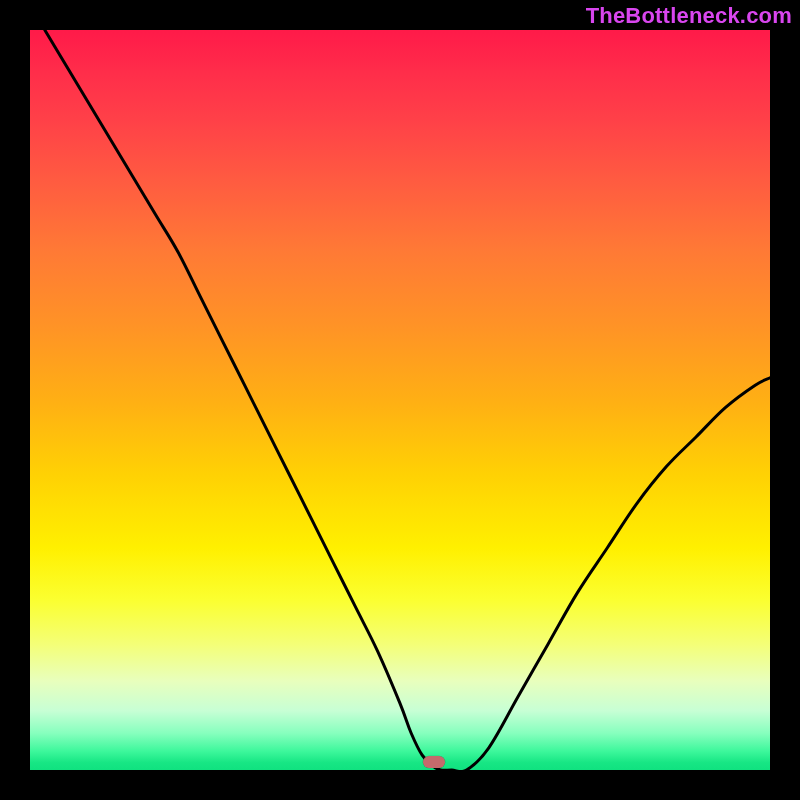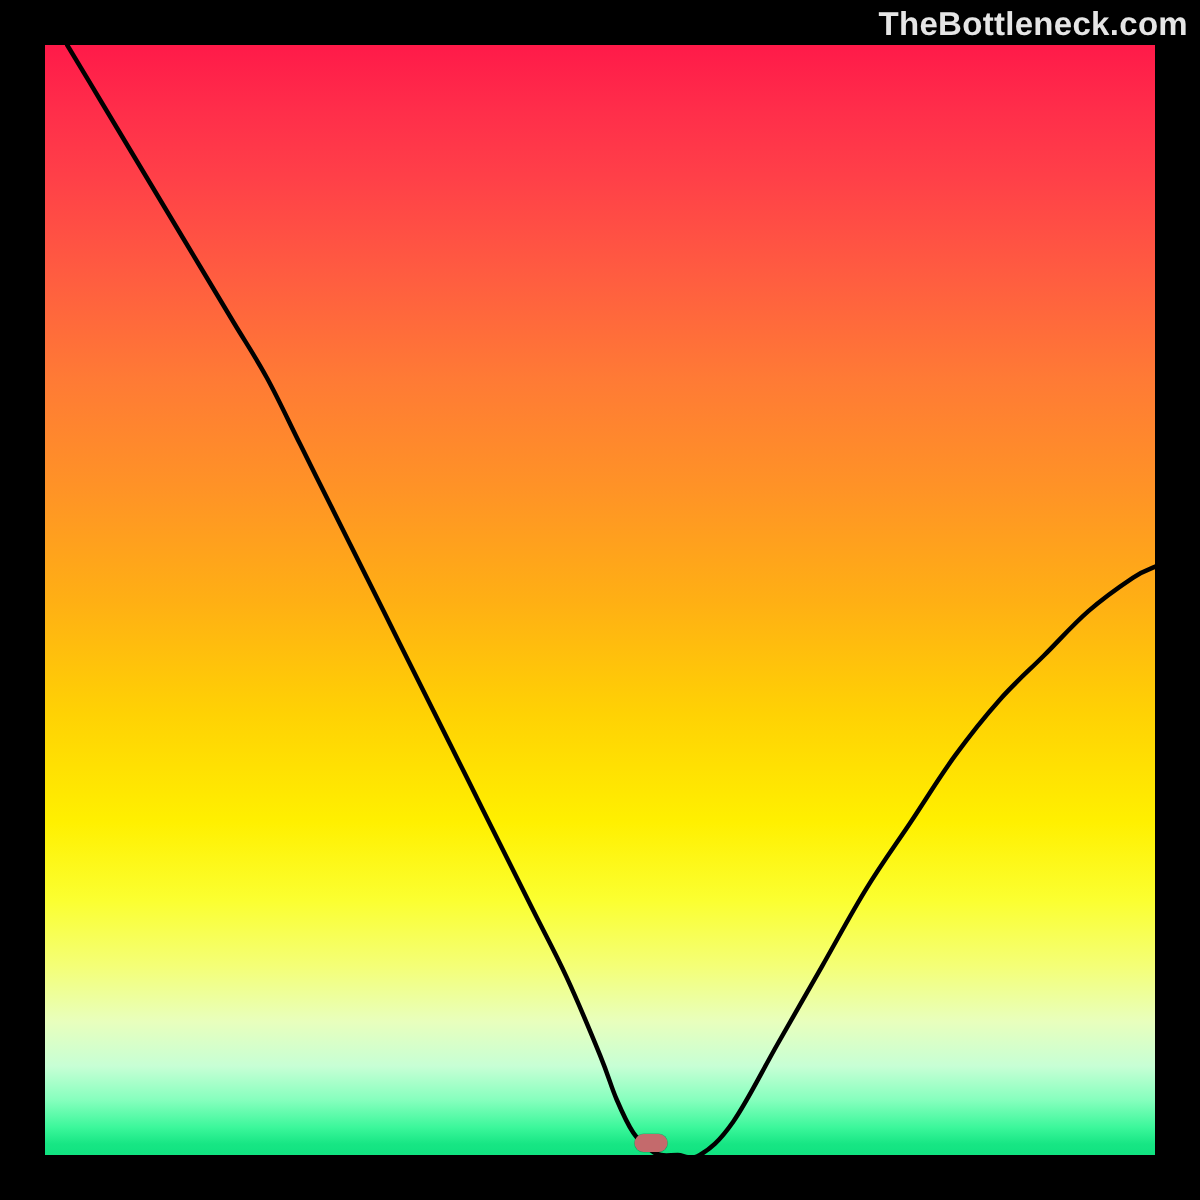--- a/index.html
+++ b/index.html
@@ -18,21 +18,21 @@
     height: 800px;
     background: #000;
   }
   .watermark {
     position: absolute;
     top: 3px;
     right: 8px;
     font-family: Arial, Helvetica, sans-serif;
     font-size: 22px;
     font-weight: 600;
-    color: #e5e5e5;
+    color: #d946ef;
     letter-spacing: 0.2px;
   }
   .plot {
     position: absolute;
     left: 30px;
     top: 30px;
     width: 740px;
     height: 740px;
   }
   .gradient {

